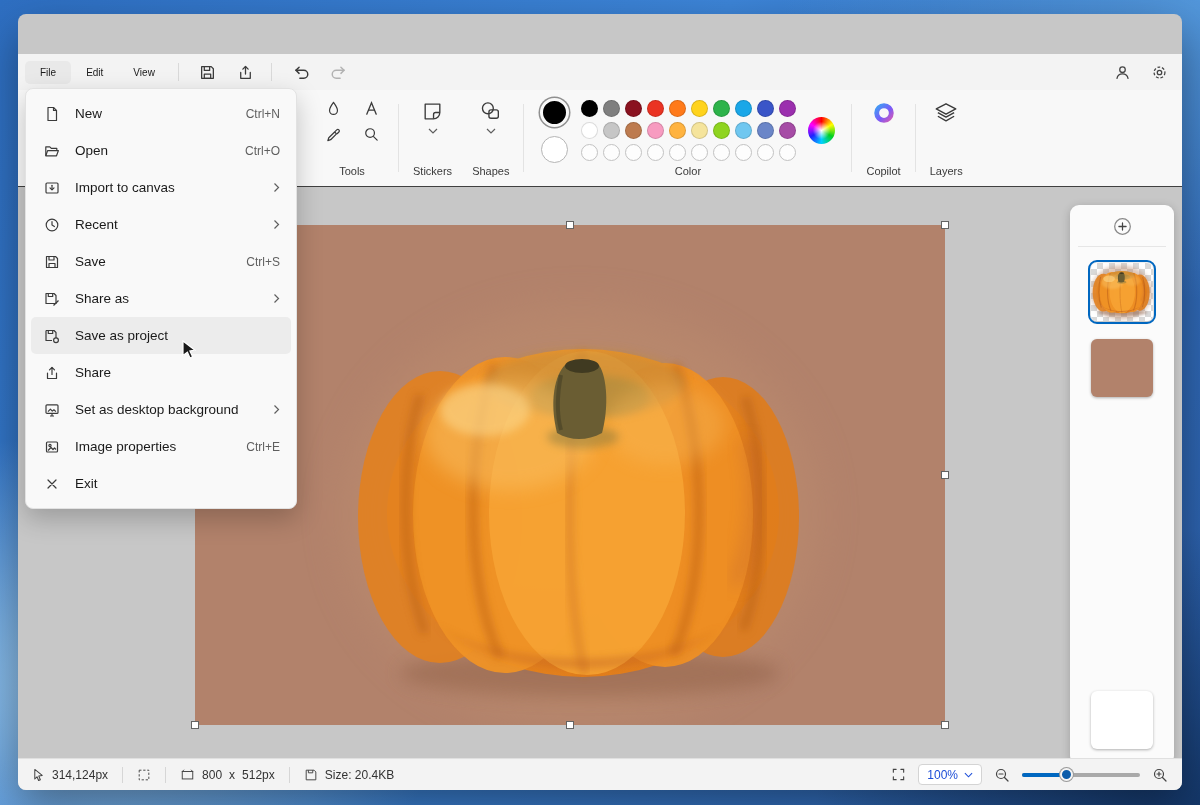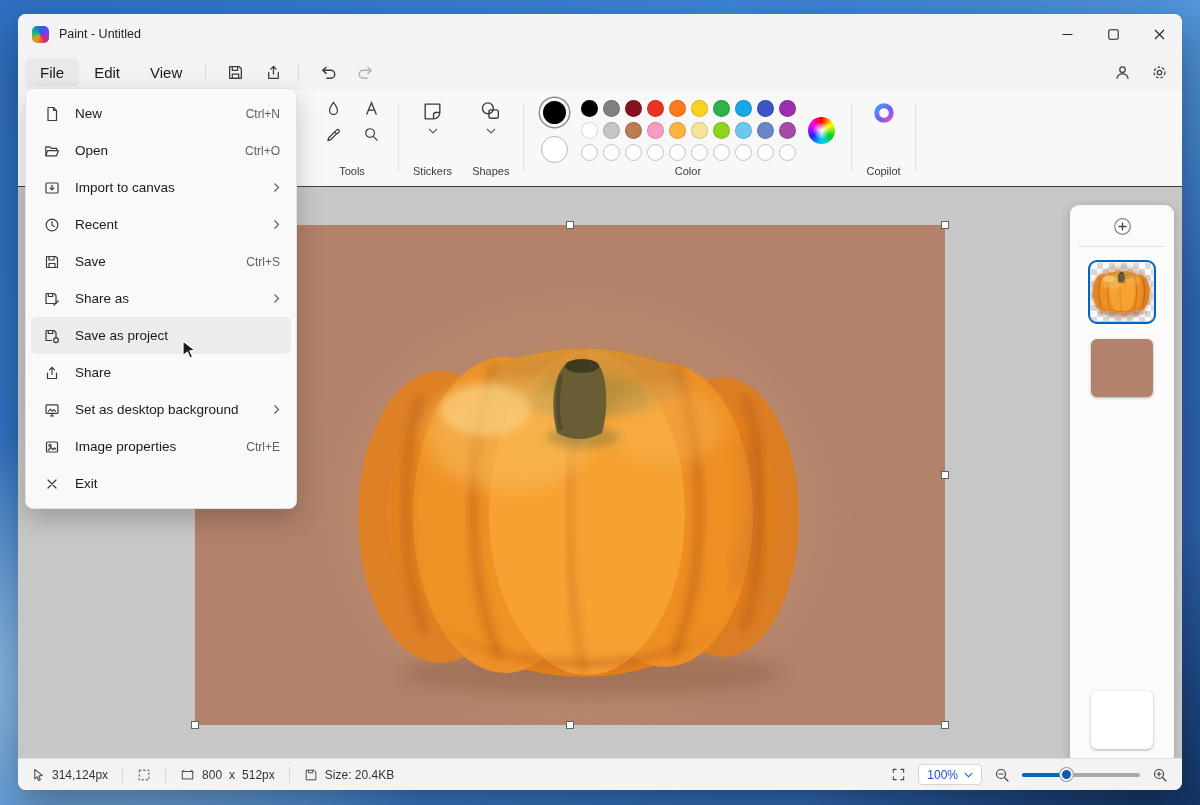--- a/index.html
+++ b/index.html
@@ -23,21 +23,21 @@
   .app-logo { width:17px; height:17px; border-radius:5px;
     background:conic-gradient(#2563eb,#7c3aed,#db2777,#f59e0b,#10b981,#2563eb);
     margin-right:10px; }
   .title-text { font-size:12.5px; color:#1f1f1f; }
   .win-controls { margin-left:auto; display:flex; height:100%; }
   .win-btn { width:46px; height:100%; display:flex; align-items:center; justify-content:center; color:#222; }
 
   
   .menurow { position:absolute; left:0; top:40px; width:100%; height:36px;
     background:#f3f3f3; display:flex; align-items:center; padding:0 14px 0 7px; }
-  .menu-btn { padding:6px 15px; border-radius:5px; font-size:15px; color:#1a1a1a; }
+  .menu-btn { padding:6px 15px; border-radius:5px; font-size:10px; color:#1a1a1a; }
   .menu-btn.active { background:#e9e9e9; }
   .icon-btn { width:34px; height:28px; display:flex; align-items:center; justify-content:center;
     border-radius:5px; color:#3b3b3b; margin-left:4px; }
   .icon-btn.disabled { opacity:.35; }
   .mr-sep { width:1px; height:18px; background:#d9d9d9; margin:0 8px; }
   .mr-right { margin-left:auto; display:flex; align-items:center; gap:20px; color:#4a4a4a; }
 
   
   .toolbar { position:absolute; left:0; top:76px; width:100%; height:97px;
     background:#f8f8f8; border-bottom:1px solid #404040; display:flex; align-items:stretch; }
@@ -166,41 +166,20 @@
       <ellipse cx="388" cy="212" rx="36" ry="11" fill="#8a7a3e" opacity="0.5" filter="url(#blurSm)"></ellipse>
       <path d="M362 208 C354 176, 360 150, 370 140 L 404 140 C 412 152, 414 182, 407 208 C 392 216, 376 216, 362 208 Z" fill="#6a5d33"></path>
       <ellipse cx="387" cy="141" rx="17" ry="7" fill="#403a21"></ellipse>
       <path d="M366 150 C362 170, 362 190, 366 205" stroke="#4c4426" stroke-width="4" opacity="0.7" fill="none"></path>
     </g>
   </defs>
 </svg>
 
 <div class="window">
 
-  <div class="titlebar">
-    <div class="app-logo"></div>
-    <div class="title-text">Paint - Untitled</div>
-    <div class="win-controls">
-      <div class="win-btn">
-        <svg width="13" height="13" viewBox="0 0 13 13">
-            <path d="M1.5 6.5 h10" stroke="currentColor" stroke-width="1.1"></path>
-          </svg>
-      </div>
-      <div class="win-btn">
-        <svg width="13" height="13" viewBox="0 0 13 13">
-            <rect x="1.8" y="1.8" width="9.4" height="9.4" rx="1.5" fill="none" stroke="currentColor" stroke-width="1.1"></rect>
-          </svg>
-      </div>
-      <div class="win-btn">
-        <svg width="13" height="13" viewBox="0 0 13 13">
-            <path d="M2 2 L11 11 M11 2 L2 11" stroke="currentColor" stroke-width="1.1"></path>
-          </svg>
-      </div>
-    </div>
-  </div>
 
   <div class="menurow">
     <div class="menu-btn active">File</div>
     <div class="menu-btn">Edit</div>
     <div class="menu-btn">View</div>
     <div class="mr-sep"></div>
     <div class="icon-btn">
       <svg width="17" height="17" viewBox="0 0 16 16" fill="none" stroke="currentColor" stroke-width="1.2" stroke-linejoin="round">
           <path d="M2.5 2.5 h9 l2 2 v9 h-11 z"></path>
           <path d="M5 2.5 v3.5 h5 V2.5"></path>
@@ -361,20 +340,32 @@
                   <stop offset="1" stop-color="#f25ca2"></stop>
                 </linearGradient>
               </defs>
               <path d="M12 3 a9 9 0 1 1 0 18 a9 9 0 0 1 0 -18 z M12 7.5 a4.5 4.5 0 1 0 0 9 a4.5 4.5 0 0 0 0 -9 z" fill="url(#cpg)" fill-rule="evenodd"></path>
             </svg>
         </span>
       </div>
       <div class="tb-label">Copilot</div>
     </div>
     <div class="tb-divider"></div>
+    <div class="tb-section">
+      <div class="tb-iconarea">
+        <span>
+          <svg width="26" height="26" viewBox="0 0 24 24" fill="none" stroke="currentColor" stroke-width="1.3" stroke-linejoin="round">
+              <path d="M12 3.5 L21 8.3 12 13.1 3 8.3 Z"></path>
+              <path d="M4.5 11.6 L12 15.8 19.5 11.6"></path>
+              <path d="M4.5 15 L12 19.2 19.5 15"></path>
+            </svg>
+        </span>
+      </div>
+      <div class="tb-label">Layers</div>
+    </div>
   </div>
 
   <div class="canvas-wrap" style="background: rgb(178, 130, 107);">
     <svg width="750" height="500" viewBox="0 0 750 500">
       <use href="#pumpkin-art"></use>
     </svg>
     <div class="handle h-nw"></div>
     <div class="handle h-n"></div>
     <div class="handle h-ne"></div>
     <div class="handle h-w"></div>

